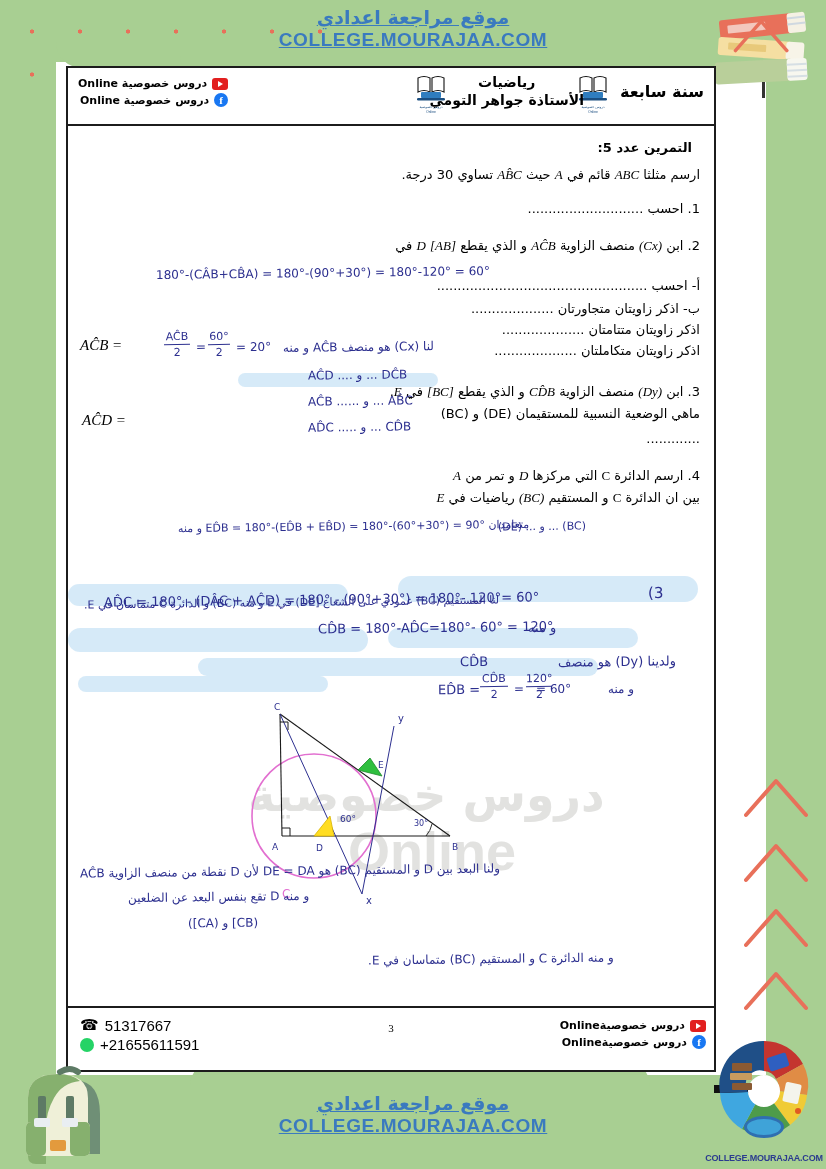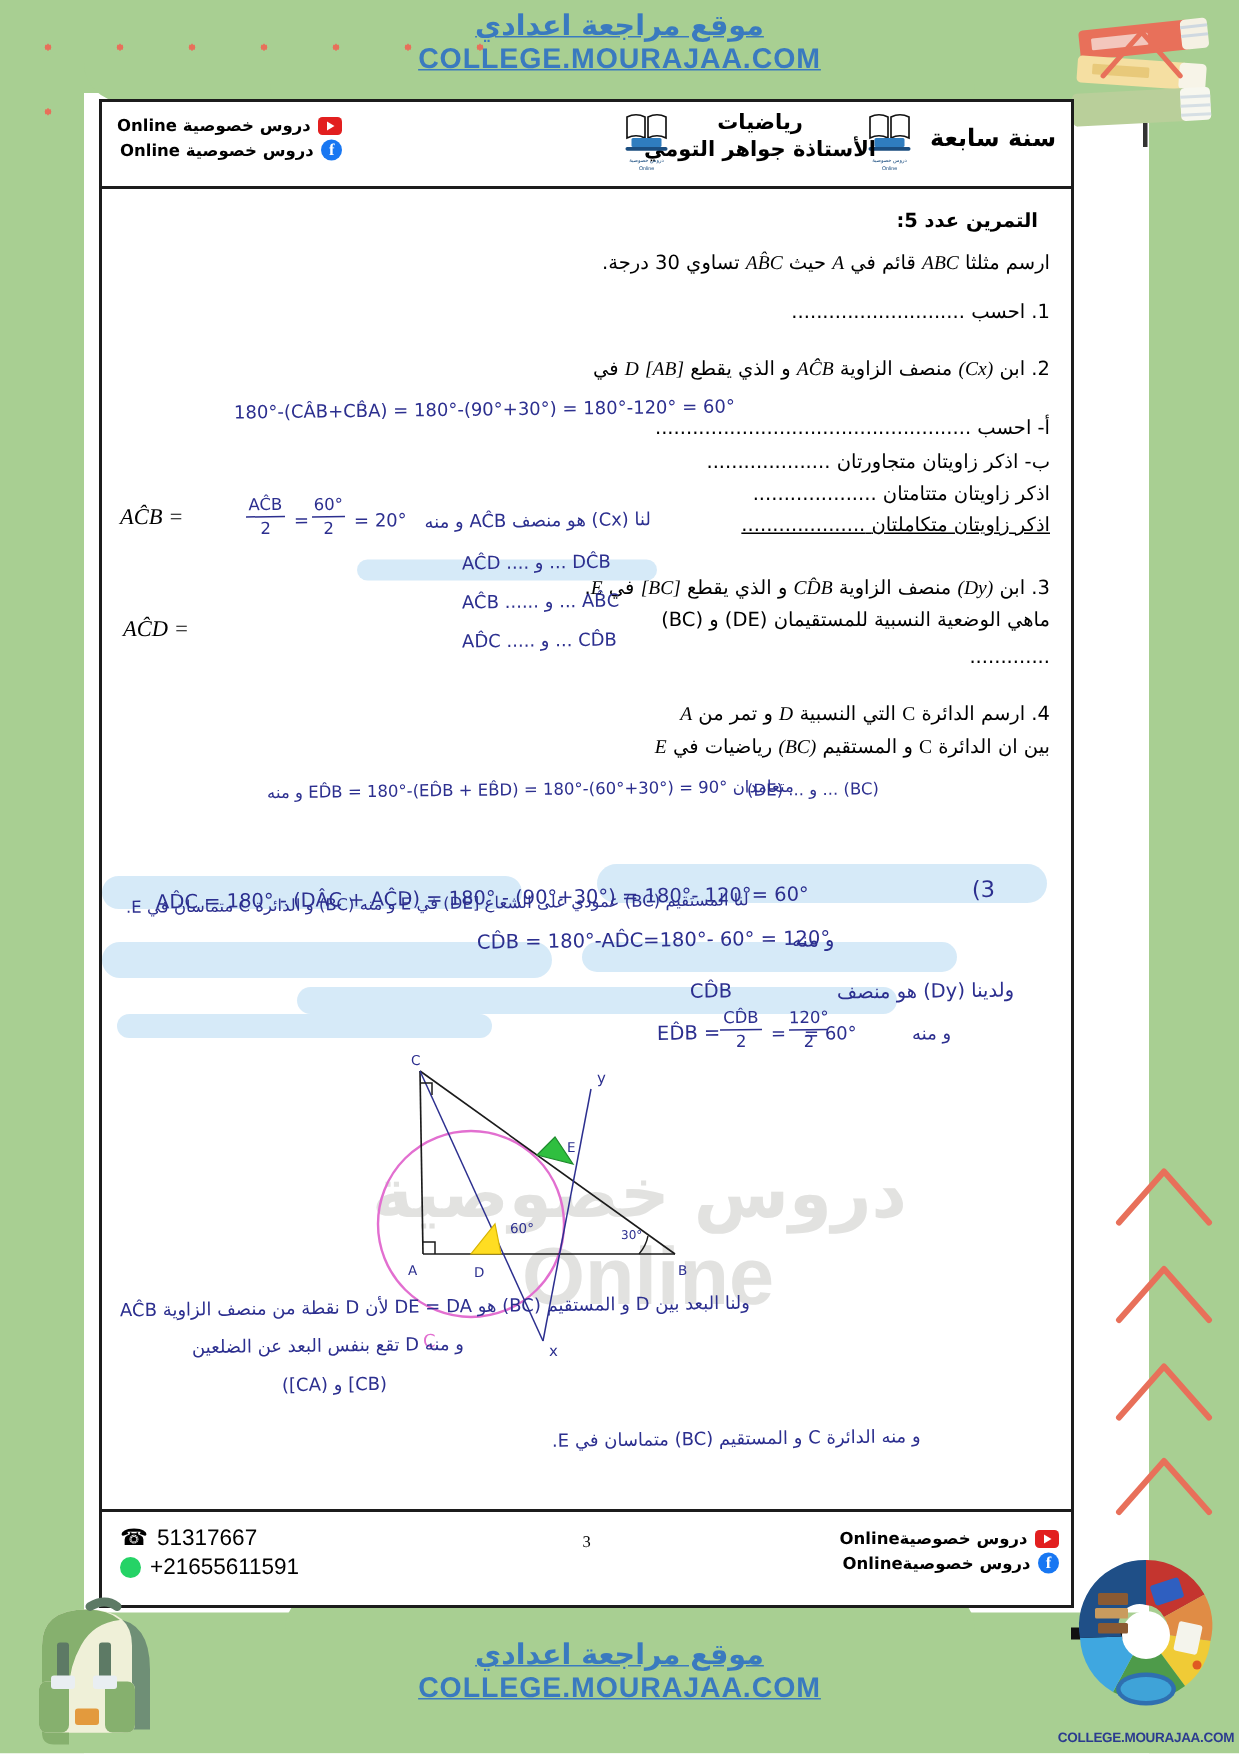--- a/index.html
+++ b/index.html
@@ -391,21 +391,21 @@
 
       <div class="rtl qline" style="margin-top:8px; padding-left:120px;">
         <span>ب-</span>
         <span>اذكر زاويتان متجاورتان</span>
         <span class="dots-fill">....................</span>
       </div>
       <div class="rtl qline" style="margin-top:6px; padding-left:120px;">
         <span>اذكر زاويتان متتامتان</span>
         <span class="dots-fill">....................</span>
       </div>
-      <div class="rtl qline" style="margin-top:6px; padding-left:120px;text-decoration:underline;">
+      <div class="rtl qline" style="margin-top:6px; padding-left:120px;">
         <span>اذكر زاويتان متكاملتان</span>
         <span class="dots-fill">....................</span>
       </div>
 
       <div class="rtl qline" style="margin-top:26px;">
         <span>3.</span>
         <span>ابن</span>
         <span class="mathi">(Dy)</span>
         <span>منصف الزاوية</span>
         <span class="mathi">CD̂B</span>
@@ -414,21 +414,21 @@
         <span>في</span>
         <span class="mathi">E</span>.
       </div>
       <div class="rtl qline" style="margin-top:6px; padding-left:50px;">ماهي الوضعية النسبية للمستقيمان (DE) و (BC)</div>
       <div class="rtl qline" style="margin-top:10px;">.............</div>
 
       <div class="rtl qline" style="margin-top:22px;">
         <span>4.</span>
         <span>ارسم الدائرة</span>
         <span class="mathu">C</span>
-        <span>التي النسبية</span>
+        <span>التي مركزها</span>
         <span class="mathi">D</span>
         <span>و تمر من</span>
         <span class="mathi">A</span>
       </div>
       <div class="rtl qline" style="margin-top:6px; padding-left:46px;">
         <span>بين ان الدائرة</span>
         <span class="mathu">C</span>
         <span>و المستقيم</span>
         <span class="mathi">(BC)</span>
         <span>رياضيات في</span>

